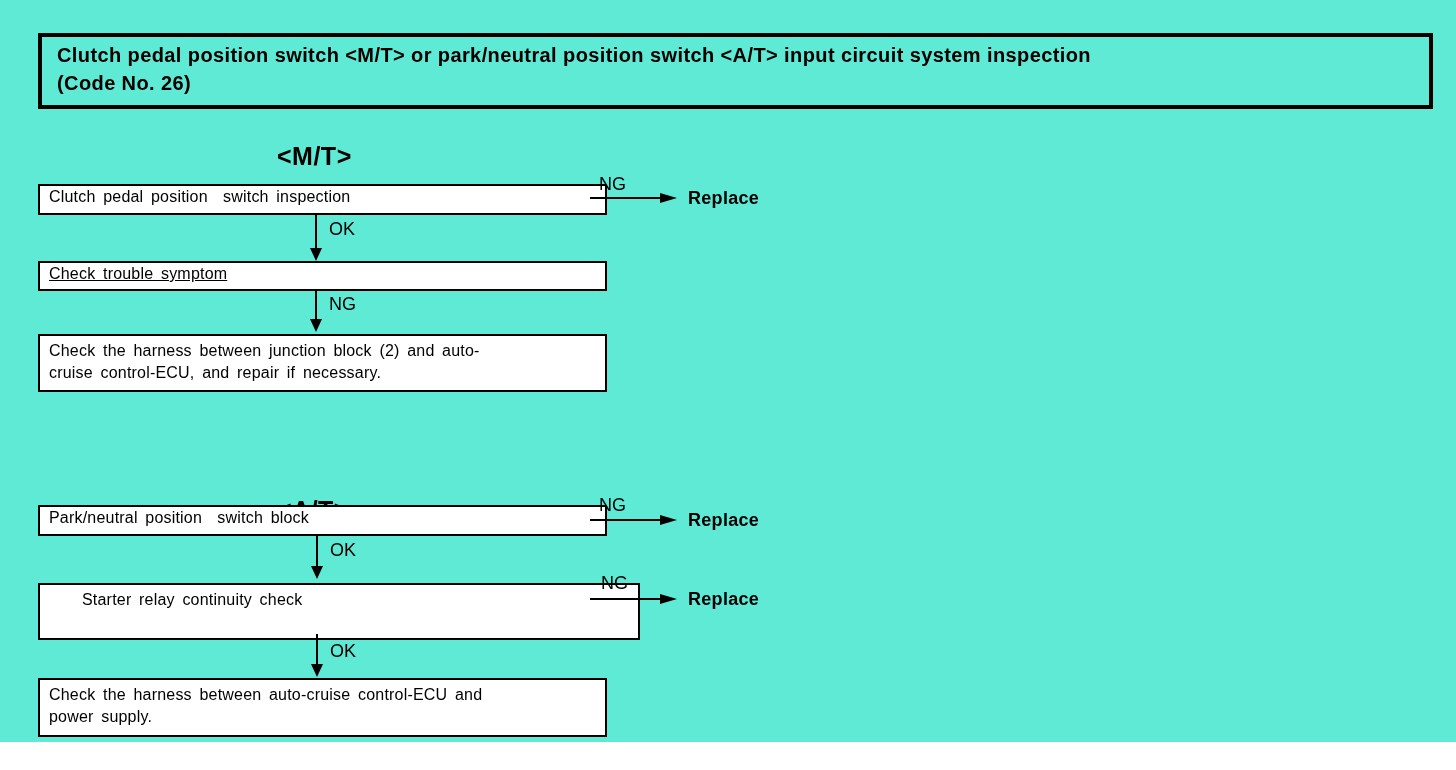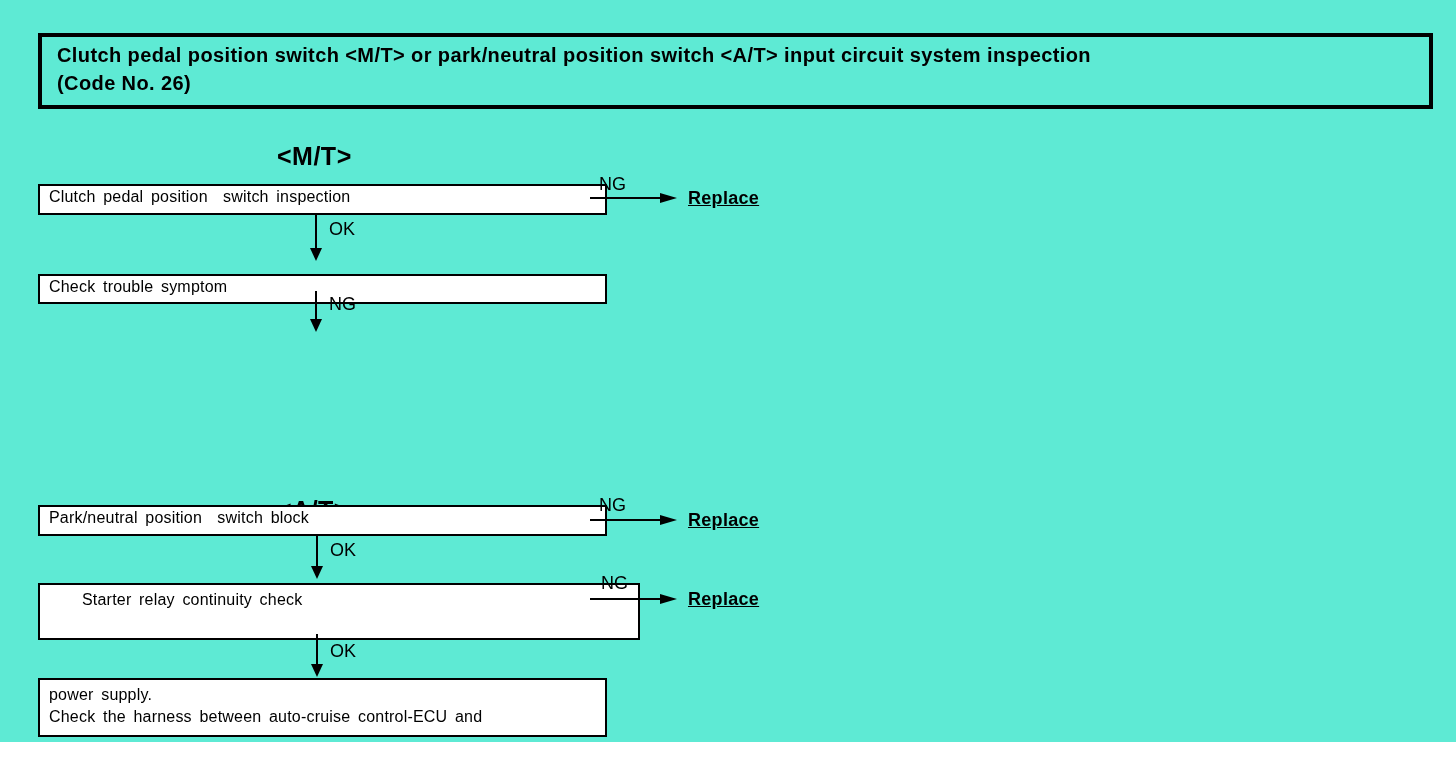--- a/index.html
+++ b/index.html
@@ -55,41 +55,40 @@
     padding-left: 9px;
     padding-right: 6px;
     white-space: pre-wrap;
     display: flex;
     flex-direction: column;
     justify-content: flex-start;
   }
   .box-top-align { justify-content: flex-start; padding-top: 4px; }
 
   #mt-box-1 { top: 184px; height: 27px; }
-  #mt-box-2 { top: 274px; height: 26px; }
+  #mt-box-2 { top: 261px; height: 26px; text-decoration: underline; }
   #mt-box-3 { top: 334px; height: 50px; }
   #at-box-1 { top: 505px; height: 27px; }
   #at-box-2 { top: 583px; height: 49px; padding-left: 42px; }
   #at-box-3 { top: 678px; height: 51px; }
 
   
   .edge-label {
     position: absolute;
     font-size: 18px;
     line-height: 20px;
     white-space: nowrap;
     text-align: center;
   }
   .terminal-label {
     position: absolute;
     font-size: 18px;
     font-weight: bold;
     letter-spacing: 0.3px;
     white-space: nowrap;
-    text-decoration: underline;
   }
 
   
   .v-line { position: absolute; width: 2px; background: #000; }
   .h-line { position: absolute; height: 2px; background: #000; }
   .v-head {
     position: absolute; width: 0; height: 0;
     border-left: 6px solid transparent;
     border-right: 6px solid transparent;
     border-top: 13px solid #000;
@@ -133,20 +132,24 @@
   <div class="flow-box" id="mt-box-2">
     <span>Check trouble symptom</span>
   </div>
 
   <div>
     <div class="v-line" style="left:315px; top:291px; height:29px;"></div>
     <div class="v-head" style="left:310px; top:319px;"></div>
   </div>
   <span class="edge-label" style="left:329px; top:294px;">NG</span>
 
+  <div class="flow-box box-top-align" id="mt-box-3">
+    <span>Check the harness between junction block (2) and auto-</span>
+    <span>cruise control-ECU, and repair if necessary.</span>
+  </div>
 
   <div class="section-heading heading-at">&lt;A/T&gt;</div>
 
   <div class="flow-box" id="at-box-1">
     <span>Park/neutral position  switch block</span>
   </div>
 
   <span class="edge-label" style="left:599px; top:495px;">NG</span>
   <div>
     <div class="h-line" style="left:590px; top:519px; width:70px;"></div>
@@ -171,17 +174,17 @@
   </div>
   <span class="terminal-label" style="left:688px; top:589px;">Replace</span>
 
   <div>
     <div class="v-line" style="left:316px; top:634px; height:31px;"></div>
     <div class="v-head" style="left:311px; top:664px;"></div>
   </div>
   <span class="edge-label" style="left:330px; top:641px;">OK</span>
 
   <div class="flow-box box-top-align" id="at-box-3">
+    <span>Check the harness between auto-cruise control-ECU and</span>
     <span>power supply.</span>
-    <span>Check the harness between auto-cruise control-ECU and</span>
   </div>
 
 </div>
 
 </body></html>

